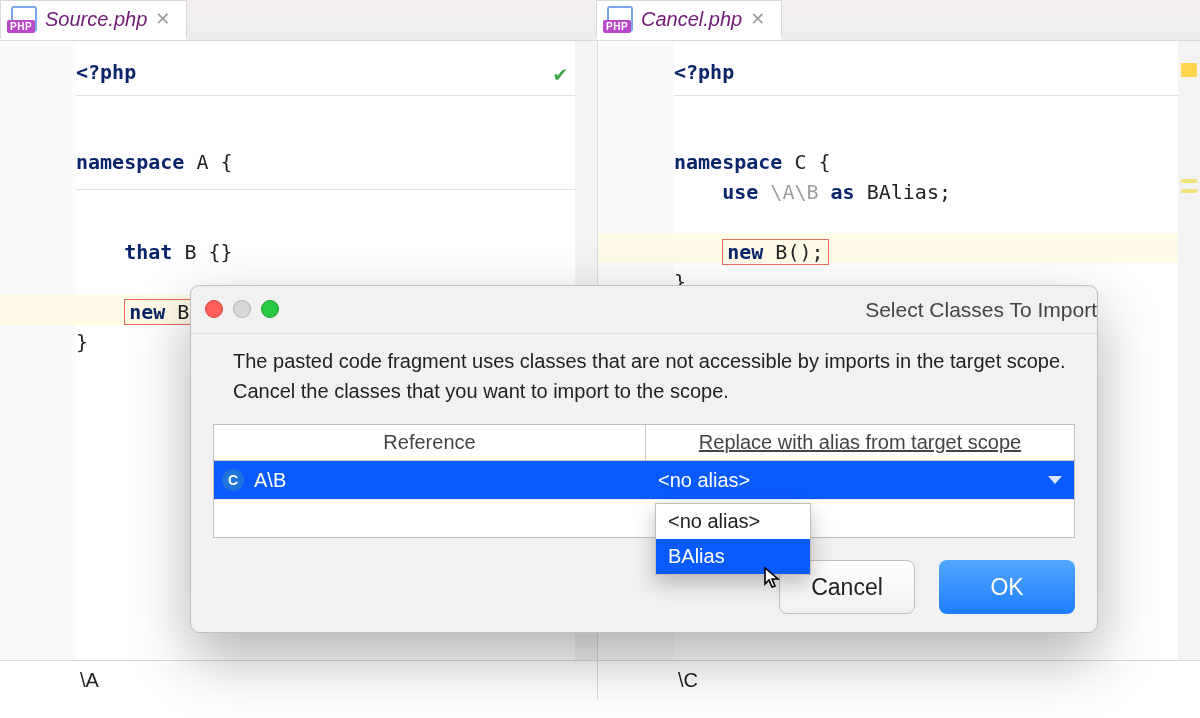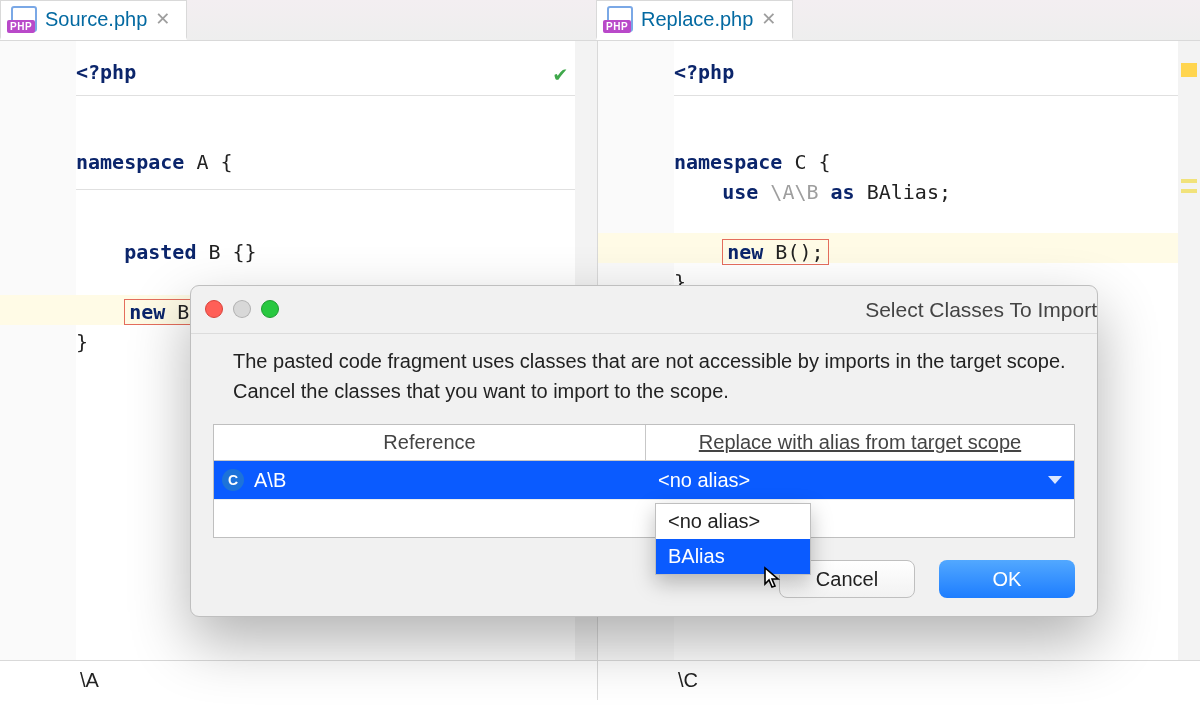--- a/index.html
+++ b/index.html
@@ -34,21 +34,21 @@
       background: #eeeeee;
       border-top: 1px solid #d9d9d9;
       border-left: 1px solid #d9d9d9;
       border-right: 1px solid #d9d9d9;
       font-size: 20px;
     }
     .tab.active {
       background: #ffffff;
       border-bottom: 3px solid #ffffff;
     }
-    .tab .tab-label { color: #0369a1; }
+    .tab .tab-label { color: #701a75; font-style: italic; }
     .tab .tab-x { color: #9e9e9e; font-size: 18px; }
 
     
     .php-icon {
       position: relative;
       width: 26px;
       height: 26px;
     }
     .php-icon::before {
       content: "";
@@ -244,25 +244,25 @@
       width: 24px; height: 24px;
       z-index: 30;
     }
 
     .dlg-buttons {
       display: flex; justify-content: flex-end; gap: 24px;
       margin-top: 22px;
     }
     .btn {
       min-width: 136px;
-      height: 38px;
+      height: 54px;
       border-radius: 8px;
       border: 1px solid #bfbfbf;
       background: linear-gradient(#fff,#f2f2f2);
-      font-size: 20px;
+      font-size: 23px;
       display:flex; align-items:center; justify-content:center;
     }
     .btn.primary {
       border: none;
       background: linear-gradient(#52a8ff,#1d7dff);
       color: #fff;
     }
 
     .bg-tab-shade {
       background: linear-gradient(#f3eef1 0%, #eeeeee 100%);
@@ -277,38 +277,38 @@
     <div class="tabs-col bg-tab-shade">
       <div class="tab active">
         <span class="php-icon"></span>
         <span class="tab-label">Source.php</span>
         <span class="tab-x">✕</span>
       </div>
     </div>
     <div class="tabs-col bg-tab-shade">
       <div class="tab active">
         <span class="php-icon"></span>
-        <span class="tab-label">Replace.php</span>
+        <span class="tab-label">Cancel.php</span>
         <span class="tab-x">✕</span>
       </div>
     </div>
   </div>
 
   <div class="editors">
 
     <div class="editor left">
       <div class="hl-line"></div>
       <div class="gutter"></div>
       <div class="code"><span class="kw">&lt;?php</span>
 <div class="hr-top"></div>
 
 <span class="kw">namespace</span> <span class="id">A</span> <span class="sym">{</span>
 <div class="hr-mid"></div>
 
-    <span class="kw">pasted</span> <span class="id">B</span> <span class="sym">{}</span>
+    <span class="kw">that</span> <span class="id">B</span> <span class="sym">{}</span>
 
     <span class="box-hl"><span class="kw">new</span> <span class="id">B();</span></span>
 <span class="sym">}</span></div>
       <div class="scrollbar-right"></div>
       <span class="check-ok">✔</span>
     </div>
 
     <div class="editor right">
       <div class="hl-line"></div>
       <div class="gutter"></div>

